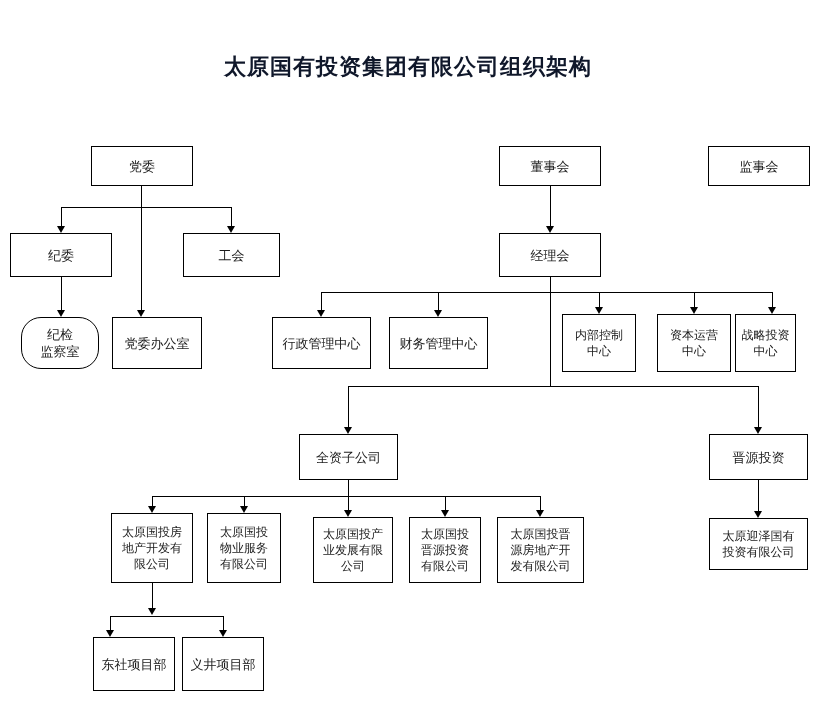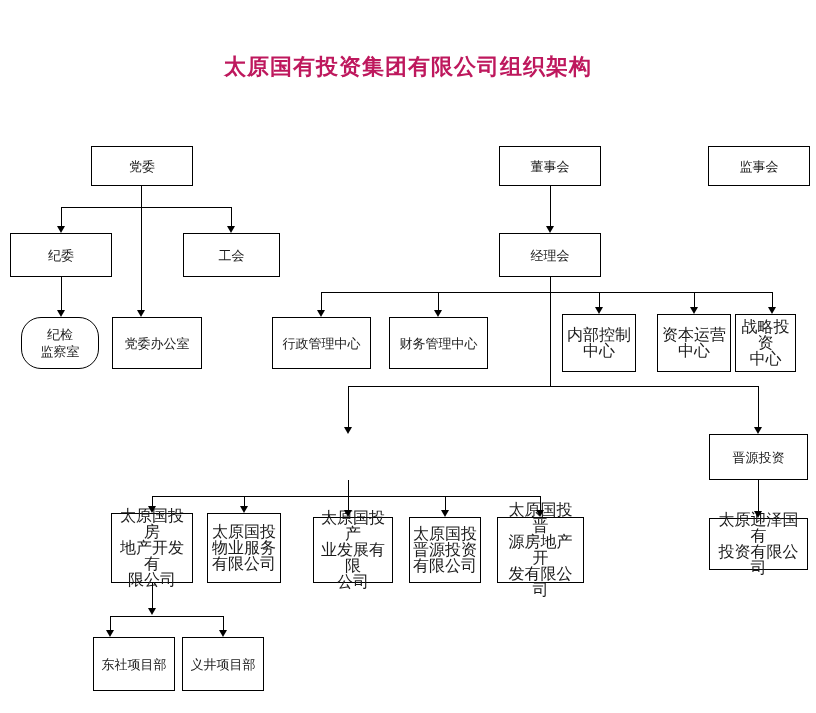--- a/index.html
+++ b/index.html
@@ -18,42 +18,42 @@
     overflow: hidden;
   }
   #title {
     position: absolute;
     left: 0;
     top: 52px;
     width: 816px;
     text-align: center;
     font-size: 22px;
     font-weight: bold;
-    color: #be185d;
+    color: #0f172a;
     letter-spacing: 1px;
     font-family: "Liberation Serif", "DejaVu Serif", serif;
   }
   .node {
     position: absolute;
     box-sizing: border-box;
     border: 1px solid #000000;
     background: #ffffff;
     color: #1a1a1a;
     display: flex;
     align-items: center;
     justify-content: center;
     text-align: center;
     font-size: 13px;
     line-height: 17px;
     padding: 2px 3px;
     font-family: "Liberation Serif", "DejaVu Serif", serif;
     white-space: pre-line;
   }
   .node.small {
-    font-size: 16px;
+    font-size: 12px;
     line-height: 16px;
   }
   .vline {
     position: absolute;
     width: 1px;
     background: #000000;
   }
   .hline {
     position: absolute;
     height: 1px;
@@ -98,20 +98,21 @@
 
   <div class="node small" style="left:562px; top:314px; width:74px; height:58px;">内部控制
 中心</div>
 
   <div class="node small" style="left:657px; top:314px; width:74px; height:58px;">资本运营
 中心</div>
 
   <div class="node small" style="left:735px; top:314px; width:61px; height:58px;">战略投资
 中心</div>
 
+  <div class="node" style="left:299px; top:434px; width:99px; height:46px;">全资子公司</div>
 
   <div class="node" style="left:709px; top:434px; width:99px; height:46px;">晋源投资</div>
 
   <div class="node small" style="left:111px; top:513px; width:82px; height:70px;">太原国投房
 地产开发有
 限公司</div>
 
   <div class="node small" style="left:207px; top:513px; width:74px; height:70px;">太原国投
 物业服务
 有限公司</div>

